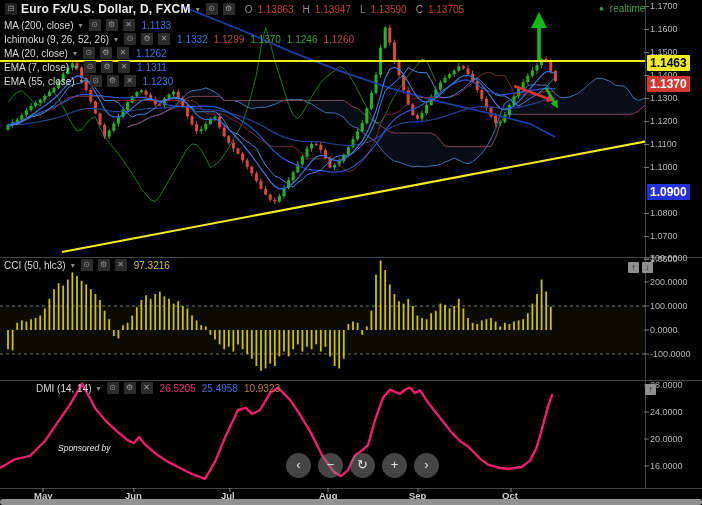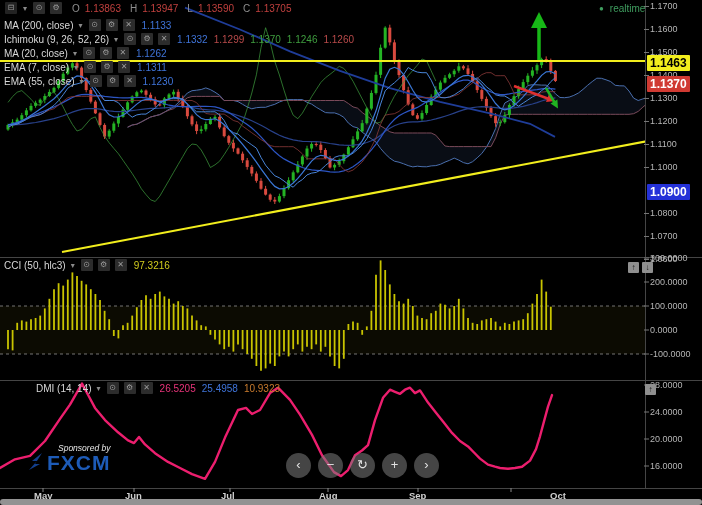--- a/index.html
+++ b/index.html
@@ -31,26 +31,20 @@
   .graybar{position:absolute;left:0;top:499px;width:702px;height:6px;background:#929292;
            border-radius:3px;z-index:4;}
 </style>
 </head>
 <body>
 
 <div class="stage">
 
   <div class="sponsor" style="left:28px;top:443px;">
     <div class="sp-txt">Sponsored by</div>
-    <div class="row">
-      <svg width="16" height="20" viewBox="0 0 16 20">
-        <path d="M14,0 L4,8 L9,8 L1,17 L12,11 L7,11 Z" fill="#13408f"></path>
-      </svg>
-      <span class="sp-brand">FXCM</span>
-    </div>
   </div>
 
   <svg class="chart" id="chart-svg" width="702" height="505">
       <defs>
         <clipPath id="clipMain">
           <rect x="0" y="0" width="646" height="258"></rect>
         </clipPath>
         <clipPath id="clipCci">
           <rect x="0" y="258" width="646" height="122"></rect>
         </clipPath>
@@ -478,20 +472,21 @@
       <line x1="644" y1="330" x2="649" y2="330" stroke="#777" stroke-width="1"></line>
       <line x1="644" y1="354" x2="649" y2="354" stroke="#777" stroke-width="1"></line>
       <line x1="644" y1="385" x2="649" y2="385" stroke="#777" stroke-width="1"></line>
       <line x1="644" y1="412" x2="649" y2="412" stroke="#777" stroke-width="1"></line>
       <line x1="644" y1="439" x2="649" y2="439" stroke="#777" stroke-width="1"></line>
       <line x1="644" y1="466" x2="649" y2="466" stroke="#777" stroke-width="1"></line>
     </svg>
 
   <div class="ovl row" style="left:4px;top:2px;">
     <span class="ibtn" style="background:#222;">⊟</span>
+    <span class="title">Euro Fx/U.S. Dollar, D, FXCM</span>
     <span class="caret">▾</span>
     <span class="ibtn">⊙</span>
     <span class="ibtn">⚙</span>
     <span id="ohlc-row" class="row">
         <span class="okey">O</span>
         <span class="oval" style="color: rgb(192, 64, 62);">1.13863</span>
         <span class="okey">H</span>
         <span class="oval" style="color: rgb(192, 64, 62);">1.13947</span>
         <span class="okey">L</span>
         <span class="oval" style="color: rgb(192, 64, 62);">1.13590</span>
@@ -606,21 +601,21 @@
       <span class="ptick" style="left: 650px; top: 407px;">24.0000</span>
       <span class="ptick" style="left: 650px; top: 434px;">20.0000</span>
       <span class="ptick" style="left: 650px; top: 461px;">16.0000</span>
     </div>
   <div id="time-axis" class="ovl" style="left:0;top:0;">
       <span class="month" style="left: 34px; top: 490px;">May</span>
       <span class="month" style="left: 125px; top: 490px;">Jun</span>
       <span class="month" style="left: 221px; top: 490px;">Jul</span>
       <span class="month" style="left: 319px; top: 490px;">Aug</span>
       <span class="month" style="left: 409px; top: 490px;">Sep</span>
-      <span class="month" style="left: 502px; top: 490px; margin-left: 48px;">Oct</span>
+      <span class="month" style="left: 502px; top: 490px;">Oct</span>
     </div>
 
   <div id="nav-row" class="ovl row" style="left:284px;top:453px;z-index:4;">
       <div class="navb">‹</div>
       <div class="navb">−</div>
       <div class="navb">↻</div>
       <div class="navb">+</div>
       <div class="navb">›</div>
     </div>
 

